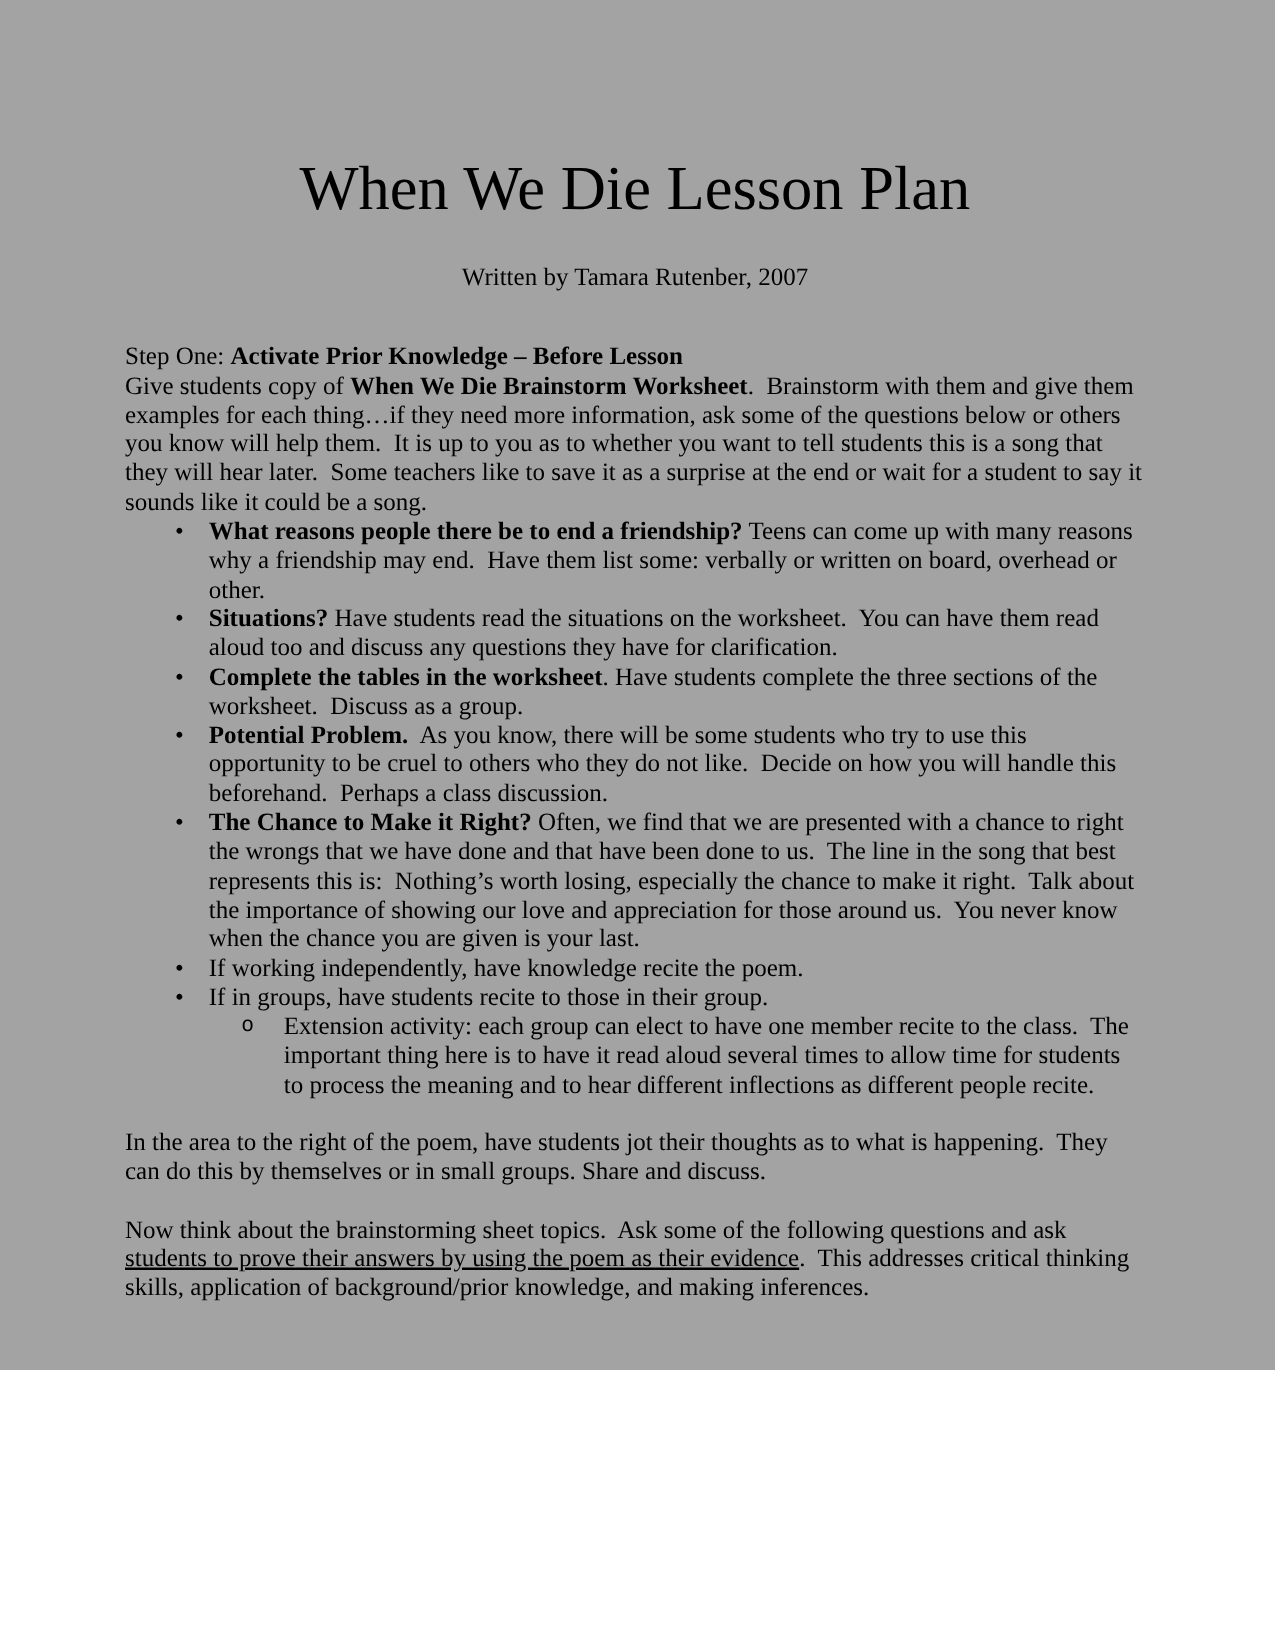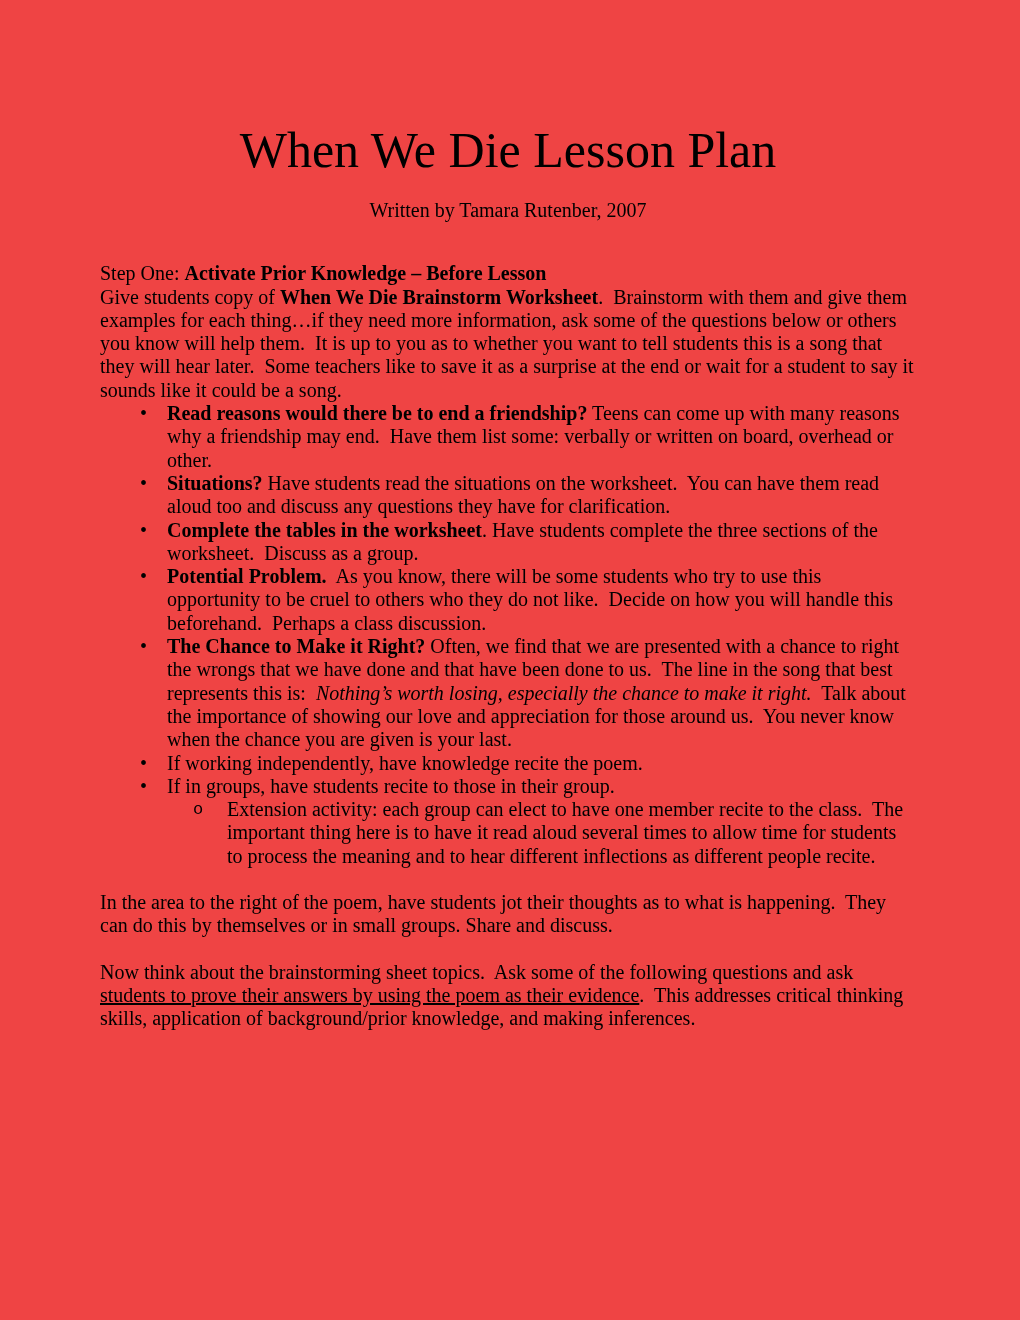--- a/index.html
+++ b/index.html
@@ -2,51 +2,51 @@
 <html><head>
 <meta charset="utf-8">
 <style>
   * { margin: 0; padding: 0; box-sizing: border-box; }
   html, body { background: #ffffff; }
   body { width: 1020px; height: 1320px; overflow: hidden; }
 
   .page {
     position: relative;
     width: 1020px;
-    height: 1320px;
-    background: #ef4444;
+    height: 1096px;
+    background: #a3a3a3;
     color: #000000;
     font-family: "Liberation Serif", serif;
     font-size: 20px;
     line-height: 23.3px;
     padding: 122px 104px 0 100px;
     overflow: hidden;
   }
 
   .doc-title {
     font-family: "Liberation Serif", serif;
     font-size: 50px;
     line-height: 57px;
     font-weight: 400;
     text-align: center;
     white-space: pre-wrap;
   }
 
   .byline {
-    margin-top: 20px;
+    margin-top: 32px;
     text-align: center;
     white-space: pre-wrap;
   }
 
   .para { white-space: pre-wrap; }
   .gap  { margin-top: 23px; }
   .gap-lg { margin-top: 40px; }
 
   .b { font-weight: 700; }
-  .i { font-style: italic; }
+  .i { }
   .u { text-decoration: underline; }
 
   .bullet { display: flex; align-items: flex-start; }
   .bullet .marker { flex: 0 0 auto; white-space: pre; }
   .bullet.l1 .marker { margin-left: 40px; width: 27px; font-size: 20px; }
   .bullet.l2 .marker { margin-left: 93px; width: 34px; font-family: "Liberation Mono", monospace; font-size: 17px; }
   .bullet .btext { flex: 1 1 auto; white-space: pre-wrap; }
 </style>
 </head>
 <body>
@@ -56,21 +56,21 @@
   <h1 class="doc-title">When We Die Lesson Plan</h1>
 
   <p class="byline">Written by Tamara Rutenber, 2007</p>
 
   <div class="para gap-lg"><span>Step One: </span><span class="b">Activate Prior Knowledge – Before Lesson</span><br><span>Give students copy of </span><span class="b">When We Die Brainstorm Worksheet</span><span>.  Brainstorm with them and give them examples for each thing…if they need more information, ask some of the questions below or others you know will help them.  It is up to you as to whether you want to tell students this is a song that they will hear later.  Some teachers like to save it as a surprise at the end or wait for a student to say it sounds like it could be a song.</span></div>
 
   <div class="list">
 
     <div class="bullet l1">
         <span class="marker">•</span>
-        <span class="btext"><span class="b">Read reasons would there be to end a friendship?</span><span> Teens can come up with many reasons why a friendship may end.  Have them list some: verbally or written on board, overhead or other.</span></span>
+        <span class="btext"><span class="b">What reasons people there be to end a friendship?</span><span> Teens can come up with many reasons why a friendship may end.  Have them list some: verbally or written on board, overhead or other.</span></span>
       </div>
 
     <div class="bullet l1">
         <span class="marker">•</span>
         <span class="btext"><span class="b">Situations?</span><span> Have students read the situations on the worksheet.  You can have them read aloud too and discuss any questions they have for clarification.</span></span>
       </div>
 
     <div class="bullet l1">
         <span class="marker">•</span>
         <span class="btext"><span class="b">Complete the tables in the worksheet</span><span>. Have students complete the three sections of the worksheet.  Discuss as a group.</span></span>

